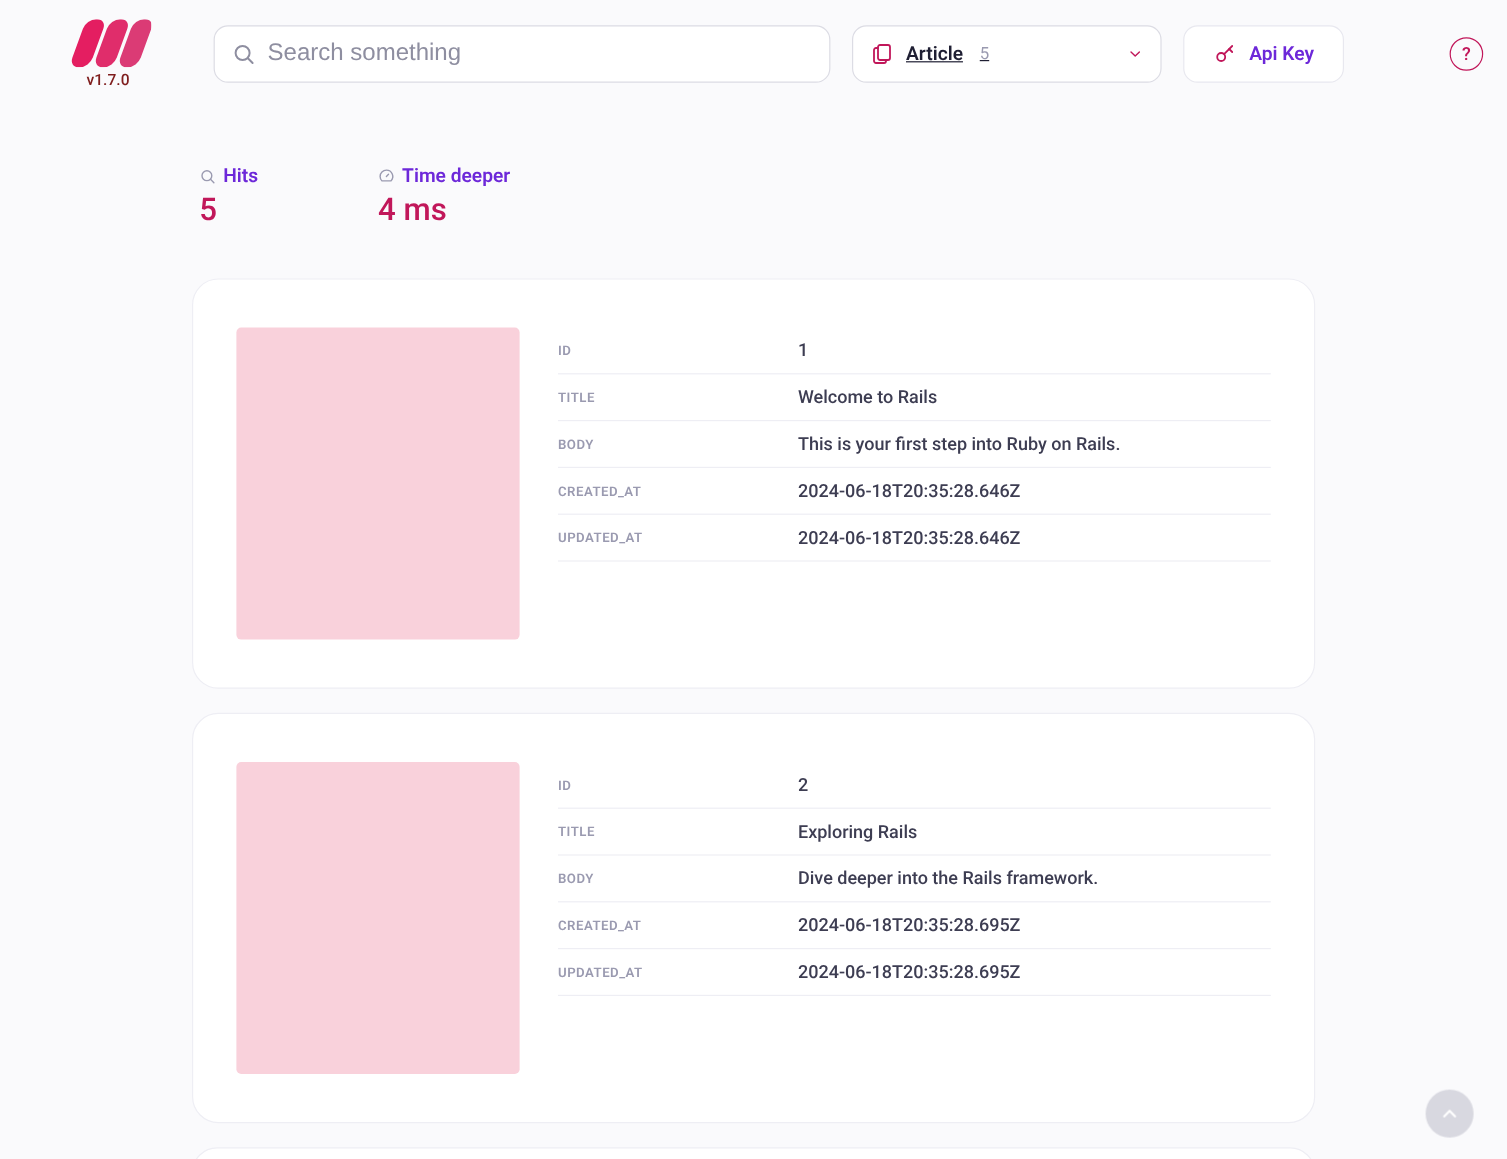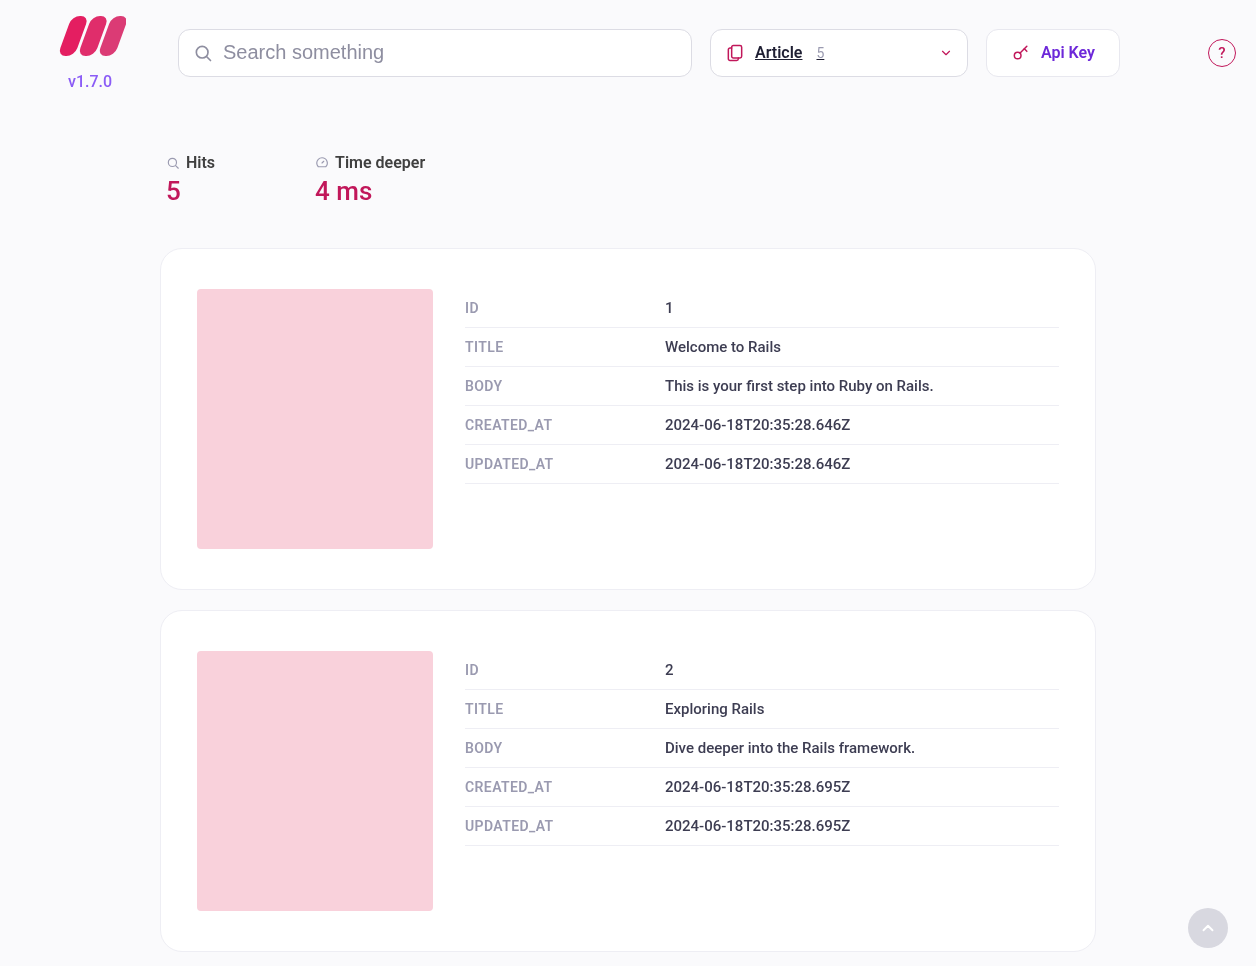--- a/index.html
+++ b/index.html
@@ -26,23 +26,23 @@
     flex-direction:column;
     align-items:center;
     width: 140px;
     padding-top: 2px;
   }
   .logo {
     width: 72px;
     height: 40px;
   }
   .version {
-    font-size: 16px;
-    color: #8b5cf6;
-    margin-top: 16px;
+    font-size: 13px;
+    color: #7f1d1d;
+    margin-top: 4px;
     font-weight:500;
   }
   .search-box {
     flex: 0 0 514px;
     height: 48px;
     border: 1px solid #dcdce4;
     border-radius: 12px;
     display: flex;
     align-items: center;
     padding: 0 14px;
@@ -111,21 +111,21 @@
   }
   .stats {
     display: flex;
     gap: 100px;
     padding: 54px 0 0 166px;
   }
   .stat .label {
     display:flex;
     align-items:center;
     gap: 6px;
-    color: #404040;
+    color: #6d28d9;
     font-size: 16px;
     font-weight: 600;
   }
   .stat .value {
     color: #c1175a;
     font-size: 26px;
     font-weight: 500;
     margin-top: 4px;
   }
   .results {
@@ -156,21 +156,21 @@
     display: grid;
     grid-template-columns: 200px 1fr;
     align-items: center;
     height: 39px;
     border-bottom: 1px solid #eeeef4;
     font-size: 15px;
   }
   .field-row:first-child { }
   .field-key {
     color: #9a9ab0;
-    font-size: 14px;
+    font-size: 11px;
     font-weight: 600;
     letter-spacing: 0.4px;
   }
   .field-val {
     color: #3d3d52;
     font-weight: 500;
   }
   .scroll-top {
     position: fixed;
     right: 28px;

